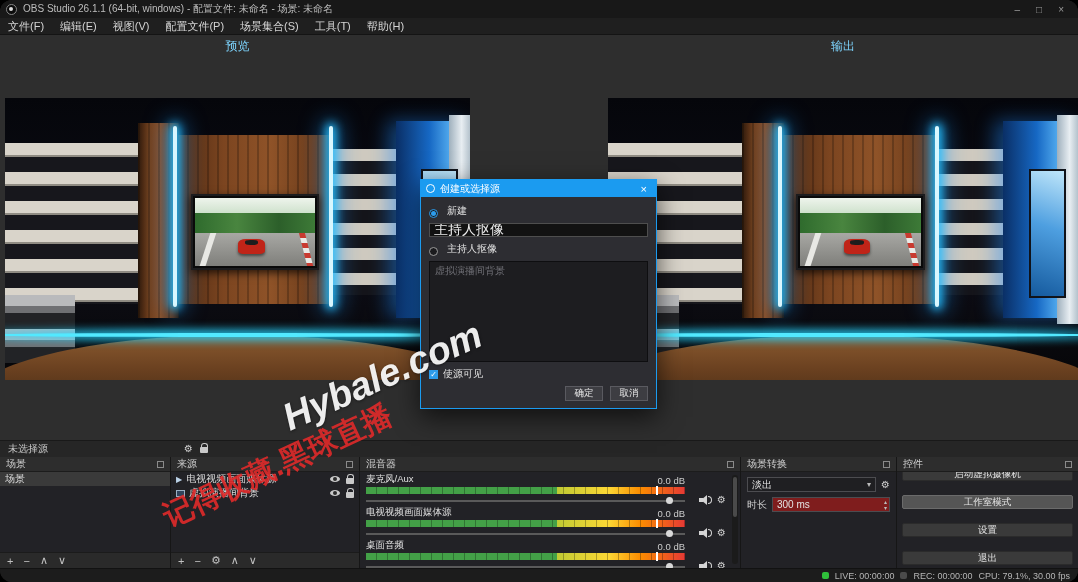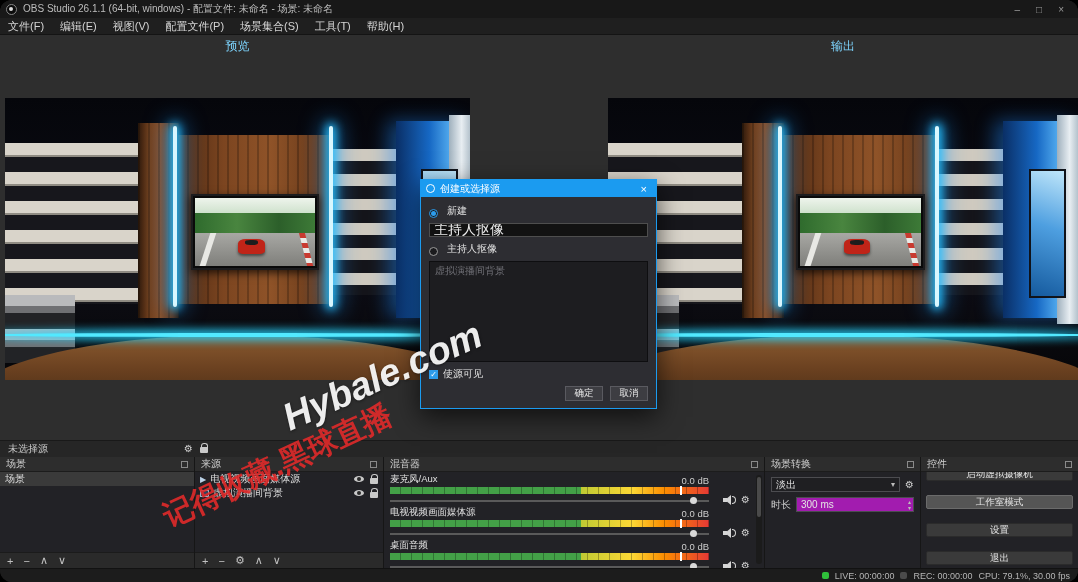--- a/index.html
+++ b/index.html
@@ -146,21 +146,21 @@
   .spk i{position:absolute;left:9px;top:1px;width:4px;height:8px;border:1px solid #d5d5d5;border-left:none;
       border-radius:0 6px 6px 0;}
   .mixer-scroll{position:absolute;right:2px;top:18px;bottom:4px;width:6px;background:#1b1b1b;border-radius:3px;}
   .mixer-scroll::after{content:'';position:absolute;left:1px;top:2px;width:4px;height:45%;background:#4a4a4a;border-radius:2px;}
 
   
   .trans-body{padding:5px 6px;display:flex;flex-direction:column;gap:5px;font-size:10px;}
   .trans-row{display:flex;align-items:center;gap:5px;}
   .select{flex:1;height:15px;background:#1f1f22;border:1px solid #4c4c50;display:flex;align-items:center;padding:0 4px;color:#e4e4e4;}
   .select .arrow{margin-left:auto;color:#bbb;font-size:8px;}
-  .spin{flex:1;height:15px;background:#a21caf;border:1px solid #4c4c50;display:flex;align-items:center;padding:0 4px;
+  .spin{flex:1;height:15px;background:#7f1d1d;border:1px solid #4c4c50;display:flex;align-items:center;padding:0 4px;
         color:#e4e4e4;position:relative;}
   .spin-arrows{position:absolute;right:2px;top:1px;display:flex;flex-direction:column;font-size:6px;line-height:6px;color:#bbb;}
   .trans-lbl{color:#d0d0d0;flex:0 0 auto;}
 
   
   .ctrl-body{padding:3px 5px;display:flex;flex-direction:column;gap:14px;justify-content:flex-end;}
   .ctrl-btn{height:14px;background:#3a3a3a;border:1px solid #2b2b2b;border-radius:2px;color:#e6e6e6;font-size:9.5px;
         display:flex;align-items:center;justify-content:center;}
   .ctrl-btn.active{background:#555;border-color:#6b6b6b;}
 
@@ -286,21 +286,21 @@
   </div>
 
   <div class="midbar">
     <span>未选择源</span>
     <span class="gear-g">⚙</span>
     <span class="lock-w"><span class="lock-ico"></span></span>
   </div>
 
   <div class="docks">
 
-    <div class="dock" style="width:195px;">
+    <div class="dock" style="width:171px;">
       <div class="dock-header">
         <span>场景</span>
         <span class="float-icon"></span>
       </div>
       <div class="dock-body">
         <div class="list-item sel">
           <span>场景</span>
         </div>
       </div>
       <div class="dock-toolbar">

